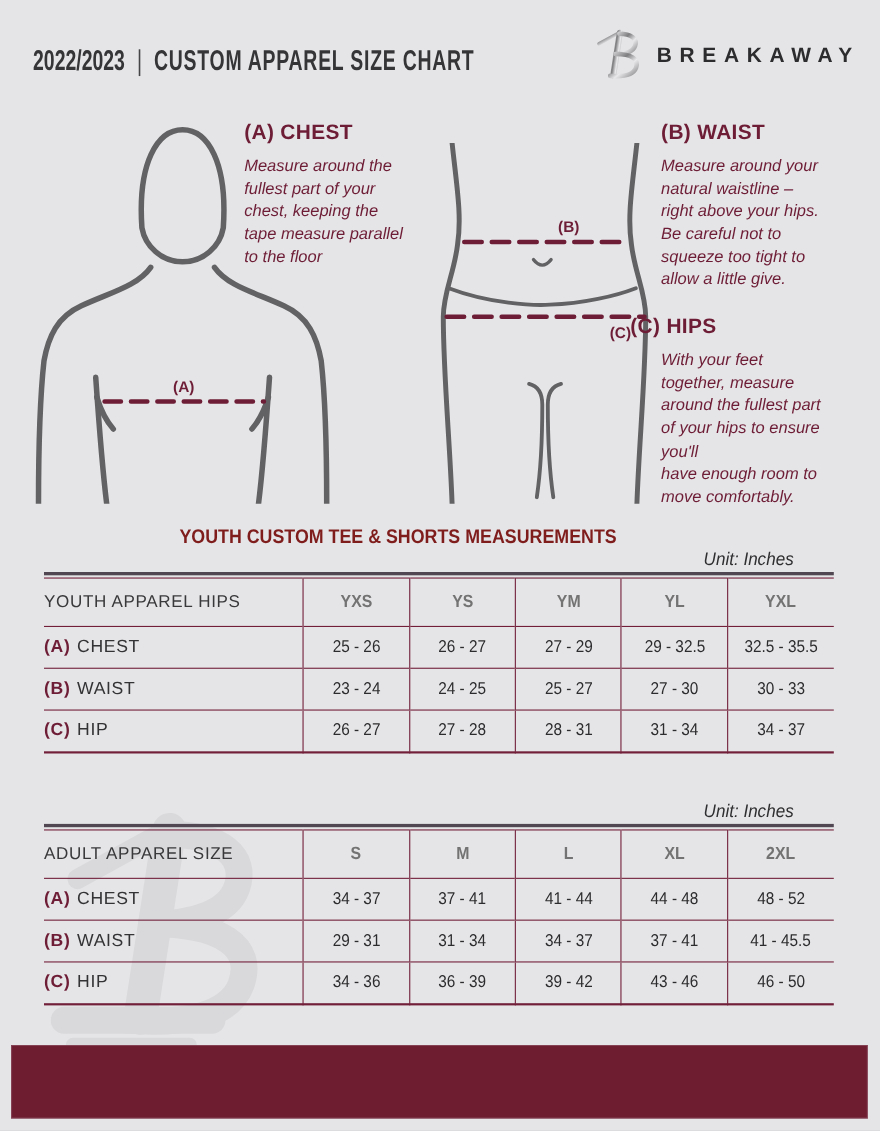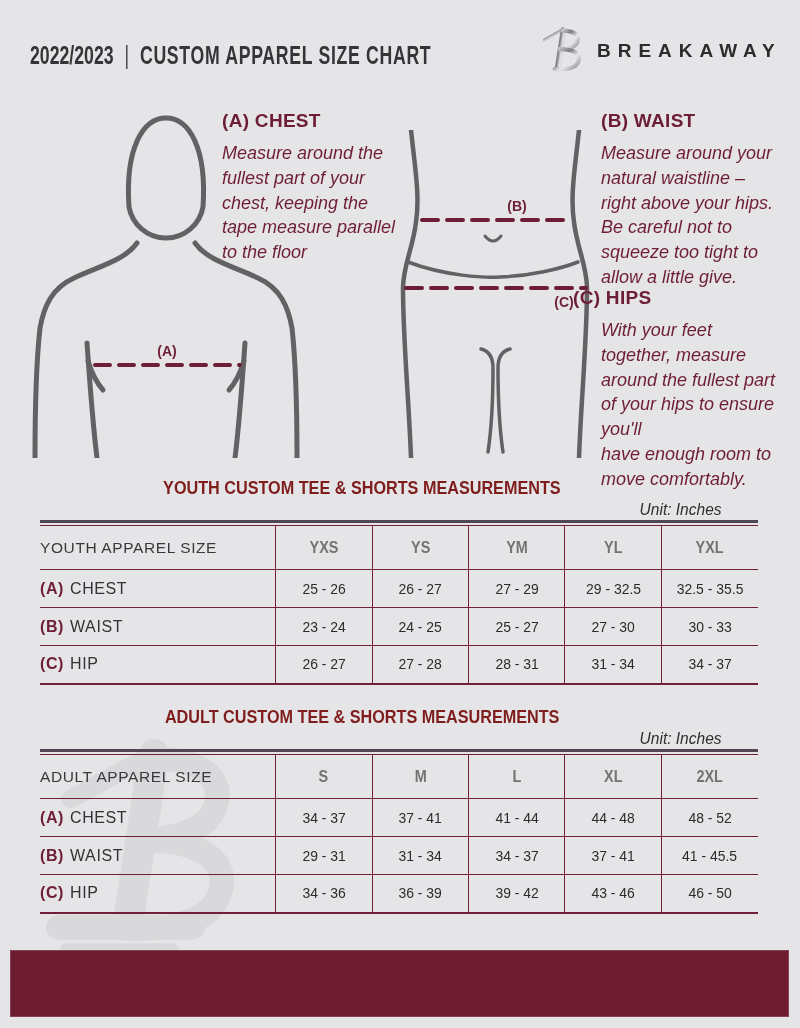--- a/index.html
+++ b/index.html
@@ -15,21 +15,21 @@
 
   
   .main-title{left:30px;top:40px;white-space:nowrap;font-weight:bold;font-size:26px;color:#353538;}
   .main-title .inner{transform:scaleX(.68);}
   .main-title .sep{font-weight:normal;color:#454548;margin:0 16px;}
   .main-title .t2{letter-spacing:1px;}
   .brand-name{left:597px;top:40px;font-weight:bold;font-size:19px;letter-spacing:7px;color:#2c2c2e;white-space:nowrap;}
 
   
   .guide-head{font-weight:bold;font-size:19px;color:#6e1d36;letter-spacing:.3px;white-space:nowrap;}
-  .guide-body{font-style:italic;font-size:18px;line-height:1.38;color:#6e1d36;white-space:pre-line;}
+  .guide-body{font-style:italic;font-size:15px;line-height:1.38;color:#6e1d36;white-space:pre-line;}
 
   
   .tbl-title{left:0;width:724px;text-align:center;font-weight:bold;font-size:18px;color:#7f1d1d;white-space:nowrap;}
   .tbl-title .inner{transform:scaleX(.9);}
   .tbl-unit{left:0;width:724px;text-align:right;font-style:italic;font-size:16.5px;color:#2f2f31;white-space:nowrap;}
   .tbl-unit .inner{transform:scaleX(.94);}
 
   
   .tbl-wrap{left:40px;width:718px;border-top:3px solid #514752;padding-top:2px;z-index:2;}
   table.size{width:100%;border-collapse:collapse;table-layout:fixed;
@@ -166,21 +166,21 @@
       <colgroup>
           <col class="lab">
           <col class="v">
           <col class="v">
           <col class="v">
           <col class="v">
           <col class="v">
         </colgroup>
       <thead>
         <tr>
-          <th class="lab">YOUTH APPAREL SIZE</th>
+          <th class="lab">YOUTH APPAREL HIPS</th>
           <th class="v"><span class="sq inner">YXS</span></th>
           <th class="v"><span class="sq inner">YS</span></th>
           <th class="v"><span class="sq inner">YM</span></th>
           <th class="v"><span class="sq inner">YL</span></th>
           <th class="v"><span class="sq inner">YXL</span></th>
         </tr>
       </thead>
       <tbody>
         <tr>
           <td class="lab"><span class="pfx">(A)</span><span>CHEST</span></td>
@@ -203,23 +203,20 @@
           <td class="v"><span class="sq inner">26 - 27</span></td>
           <td class="v"><span class="sq inner">27 - 28</span></td>
           <td class="v"><span class="sq inner">28 - 31</span></td>
           <td class="v"><span class="sq inner">31 - 34</span></td>
           <td class="v"><span class="sq inner">34 - 37</span></td>
         </tr>
       </tbody>
     </table>
   </div>
 
-  <div class="abs tbl-title" style="top:707px;">
-    <span class="sq inner">ADULT CUSTOM TEE &amp; SHORTS MEASUREMENTS</span>
-  </div>
   <div class="abs tbl-unit" style="top:729px;">
     <span class="sq inner">Unit: Inches</span>
   </div>
 
   <div class="abs tbl-wrap" style="top:749px;">
     <table class="size">
       <colgroup>
           <col class="lab">
           <col class="v">
           <col class="v">

